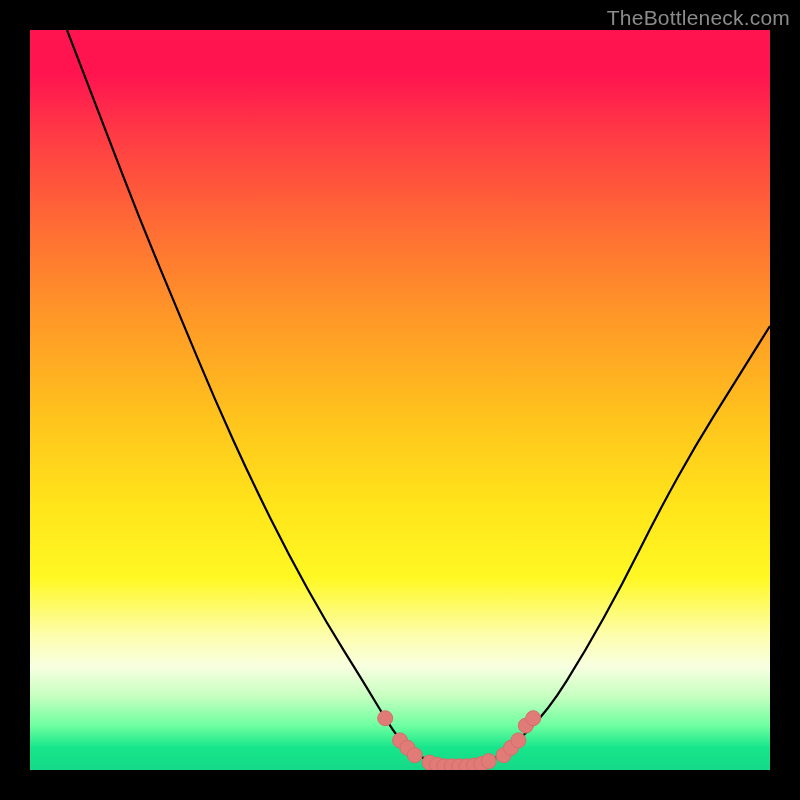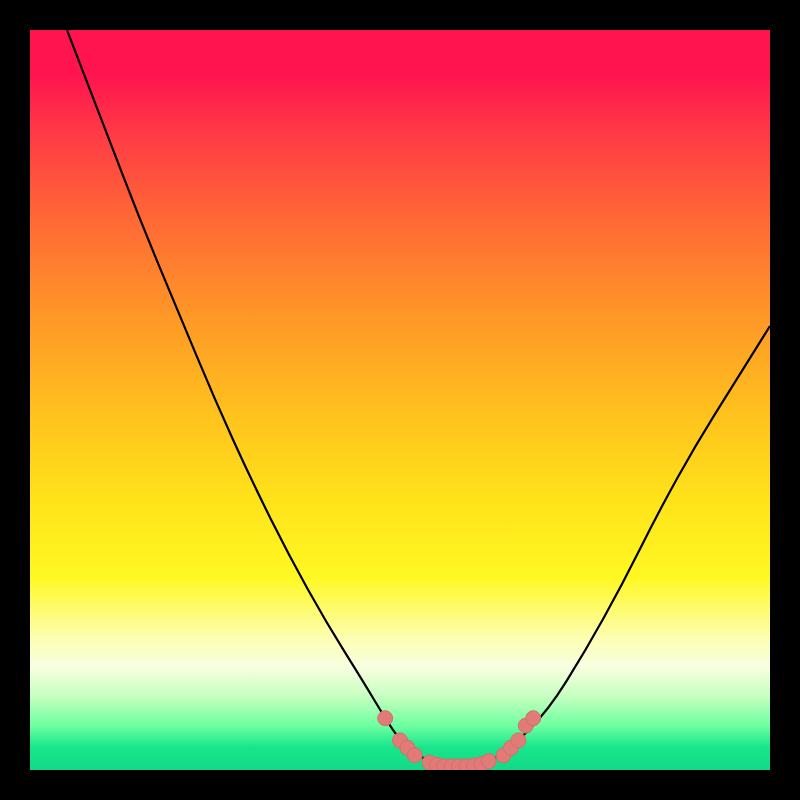--- a/index.html
+++ b/index.html
@@ -83,13 +83,14 @@
           <circle cx="451.40" cy="734.08" r="7.5" fill="#e07b78" stroke="#d66e6b" stroke-width="1"></circle>
           <circle cx="458.80" cy="731.12" r="7.5" fill="#e07b78" stroke="#d66e6b" stroke-width="1"></circle>
           <circle cx="473.60" cy="725.20" r="7.5" fill="#e07b78" stroke="#d66e6b" stroke-width="1"></circle>
           <circle cx="481.00" cy="717.80" r="7.5" fill="#e07b78" stroke="#d66e6b" stroke-width="1"></circle>
           <circle cx="488.40" cy="710.40" r="7.5" fill="#e07b78" stroke="#d66e6b" stroke-width="1"></circle>
           <circle cx="495.80" cy="695.60" r="7.5" fill="#e07b78" stroke="#d66e6b" stroke-width="1"></circle>
           <circle cx="503.20" cy="688.20" r="7.5" fill="#e07b78" stroke="#d66e6b" stroke-width="1"></circle>
         </g>
     </svg>
   </div>
+  <div class="watermark">TheBottleneck.com</div>
 </div>
 
 </body></html>

